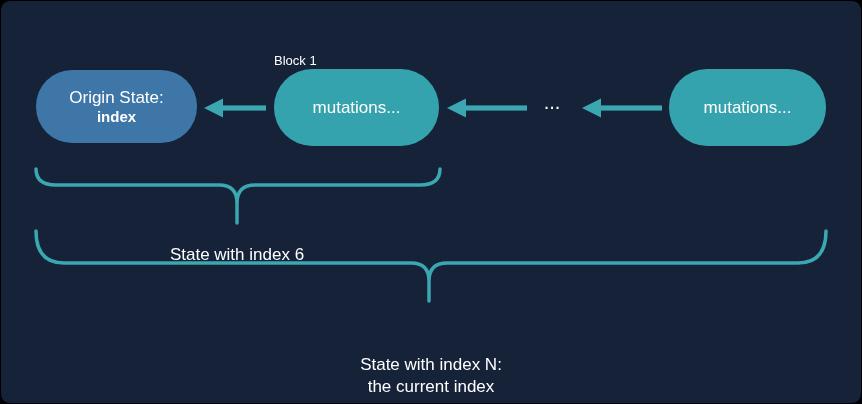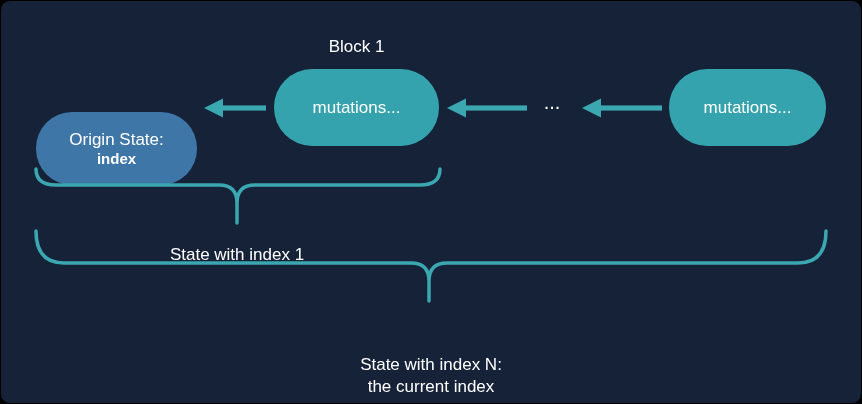--- a/index.html
+++ b/index.html
@@ -22,29 +22,29 @@
   }
   .node{
     position:absolute;
     display:flex;flex-direction:column;
     align-items:center;justify-content:center;
     color:var(--text);
     font-size:17px;
     line-height:1.25;
     text-align:center;
   }
-  .node-blue{background:var(--blue);border-radius:36px;margin-top:42px;}
+  .node-blue{background:var(--blue);border-radius:36px;}
   .node-teal{background:var(--teal);border-radius:38px;}
   #origin-node{left:35px;top:69px;width:161px;height:73px;}
   #block1-node{left:273px;top:68px;width:165px;height:77px;}
   #blockN-node{left:668px;top:68px;width:157px;height:77px;}
   .origin-sub{font-weight:bold;font-size:15px;}
   .block-header{
-    position:absolute;top:36px;
-    color:var(--text);font-size:17px;text-align:center;
+    position:absolute;top:52px;
+    color:var(--text);font-size:13px;text-align:left;
   }
   #block1-header{left:273px;width:165px;}
   #blockN-header{left:668px;width:157px;}
   .arrow{position:absolute;top:94px;height:26px;}
   #arrow-1{left:203px;width:62px;}
   #arrow-2{left:446px;width:80px;}
   #arrow-3{left:581px;width:80px;}
   .arrow polygon,.arrow rect{fill:var(--accent);}
   .ellipsis{
     position:absolute;left:534px;top:90px;width:34px;
@@ -110,20 +110,20 @@
   <svg class="brace" id="brace-1" width="408" height="62" viewBox="0 0 408 62">
     <path d="M 2 2 Q 2 18 22 18 L 185 18 Q 203 18 203 36 L 203 56
              L 203 36 Q 203 18 221 18 L 386 18 Q 406 18 406 2"></path>
   </svg>
 
   <svg class="brace" id="brace-2" width="794" height="78" viewBox="0 0 794 78">
     <path d="M 2 2 Q 2 34 30 34 L 377 34 Q 395 34 395 52 L 395 72
              L 395 52 Q 395 34 413 34 L 764 34 Q 792 34 792 2"></path>
   </svg>
 
-  <div class="annotation" id="annotation-1">State with index 1</div>
+  <div class="annotation" id="annotation-1">State with index 6</div>
 
   <div class="annotation" id="annotation-N">
     <div>State with index N:</div>
     <div>the current index</div>
   </div>
 
 </div>
 
 </body></html>

